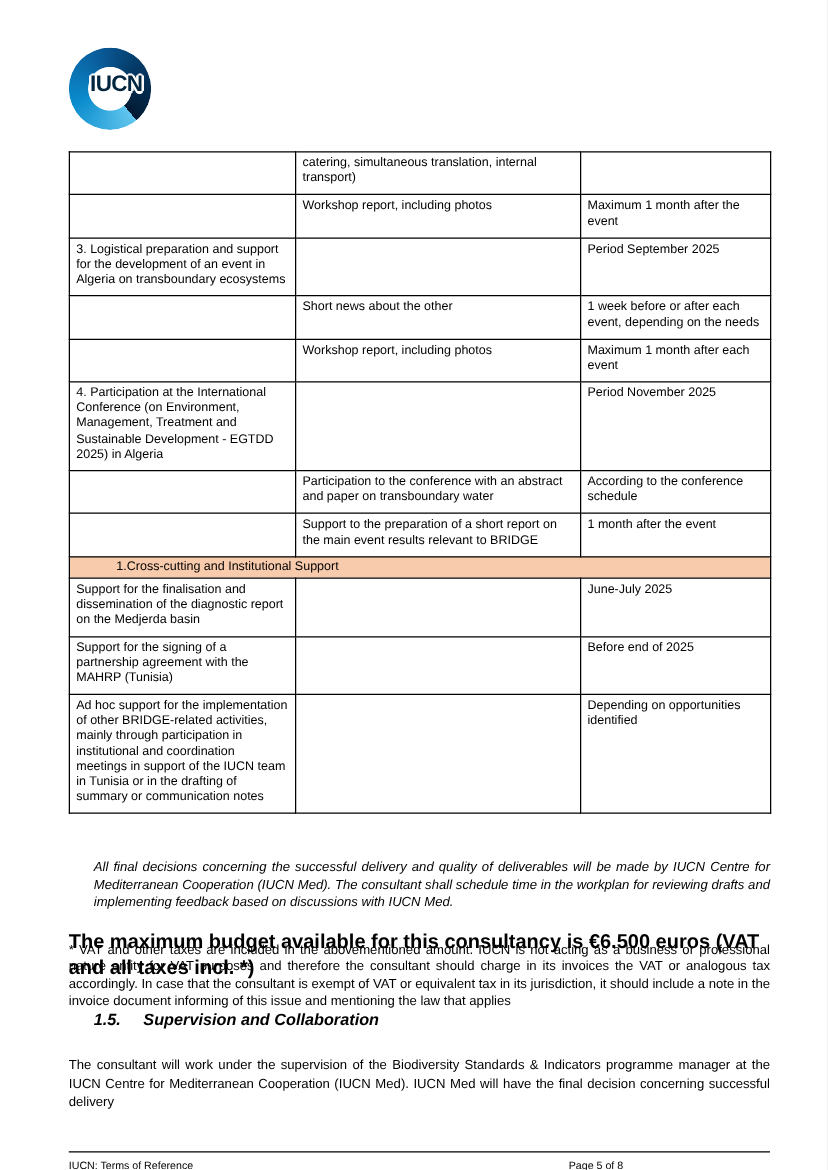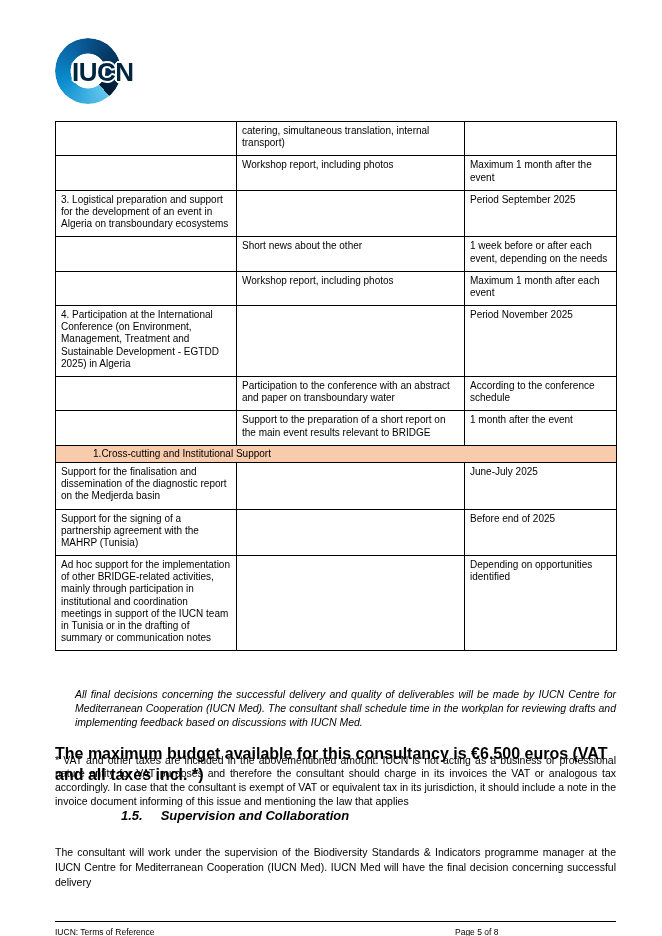--- a/index.html
+++ b/index.html
@@ -17,21 +17,21 @@
   
   .logo{position:absolute;top:38px;left:55px;width:180px;height:68px;}
   .logo-ring{
     position:absolute;top:0;left:0;width:66px;height:66px;border-radius:50%;
     background:conic-gradient(from 140deg,#62c6ee,#0a8ccd 30%,#0a5d9c 55%,#053a66 75%,#021a33 100%);
     -webkit-mask:radial-gradient(circle closest-side,transparent 52%,#000 54%);
             mask:radial-gradient(circle closest-side,transparent 52%,#000 54%);
   }
   .logo-text{
     position:absolute;top:19px;left:17px;
-    font-size:26px;font-weight:800;letter-spacing:-0.5px;color:var(--logo-navy);
+    font-size:18px;font-weight:800;letter-spacing:-0.5px;color:var(--logo-navy);
     text-shadow:-1px -1px 0 #fff,1px -1px 0 #fff,-1px 1px 0 #fff,1px 1px 0 #fff,
                 -2px 0 0 #fff,2px 0 0 #fff,0 -2px 0 #fff,0 2px 0 #fff;
   }
   
   table.deliverables{
     position:absolute;top:121px;left:55px;width:561px;
     border-collapse:collapse;table-layout:fixed;
     font-size:10px;line-height:1.22;
   }
   table.deliverables td{
@@ -56,21 +56,21 @@
     position:absolute;top:728px;left:55px;width:561px;
     font-size:16px;font-weight:bold;line-height:1.3;
   }
   .vat-note{
     position:absolute;top:743px;left:55px;width:561px;
     font-size:10.5px;text-align:justify;line-height:1.32;
   }
   .section-heading{
     position:absolute;top:808px;left:75px;width:520px;
     font-size:13px;font-weight:bold;font-style:italic;
-    display:flex;gap:18px;margin-left:46px;
+    display:flex;gap:18px;
   }
   .supervision-body{
     position:absolute;top:834px;left:55px;width:561px;
     font-size:10.5px;text-align:justify;line-height:1.45;
   }
   
   .footer{
     position:absolute;left:55px;top:905px;width:561px;
     border-top:1px solid #000;padding-top:5px;
     font-size:8.5px;

